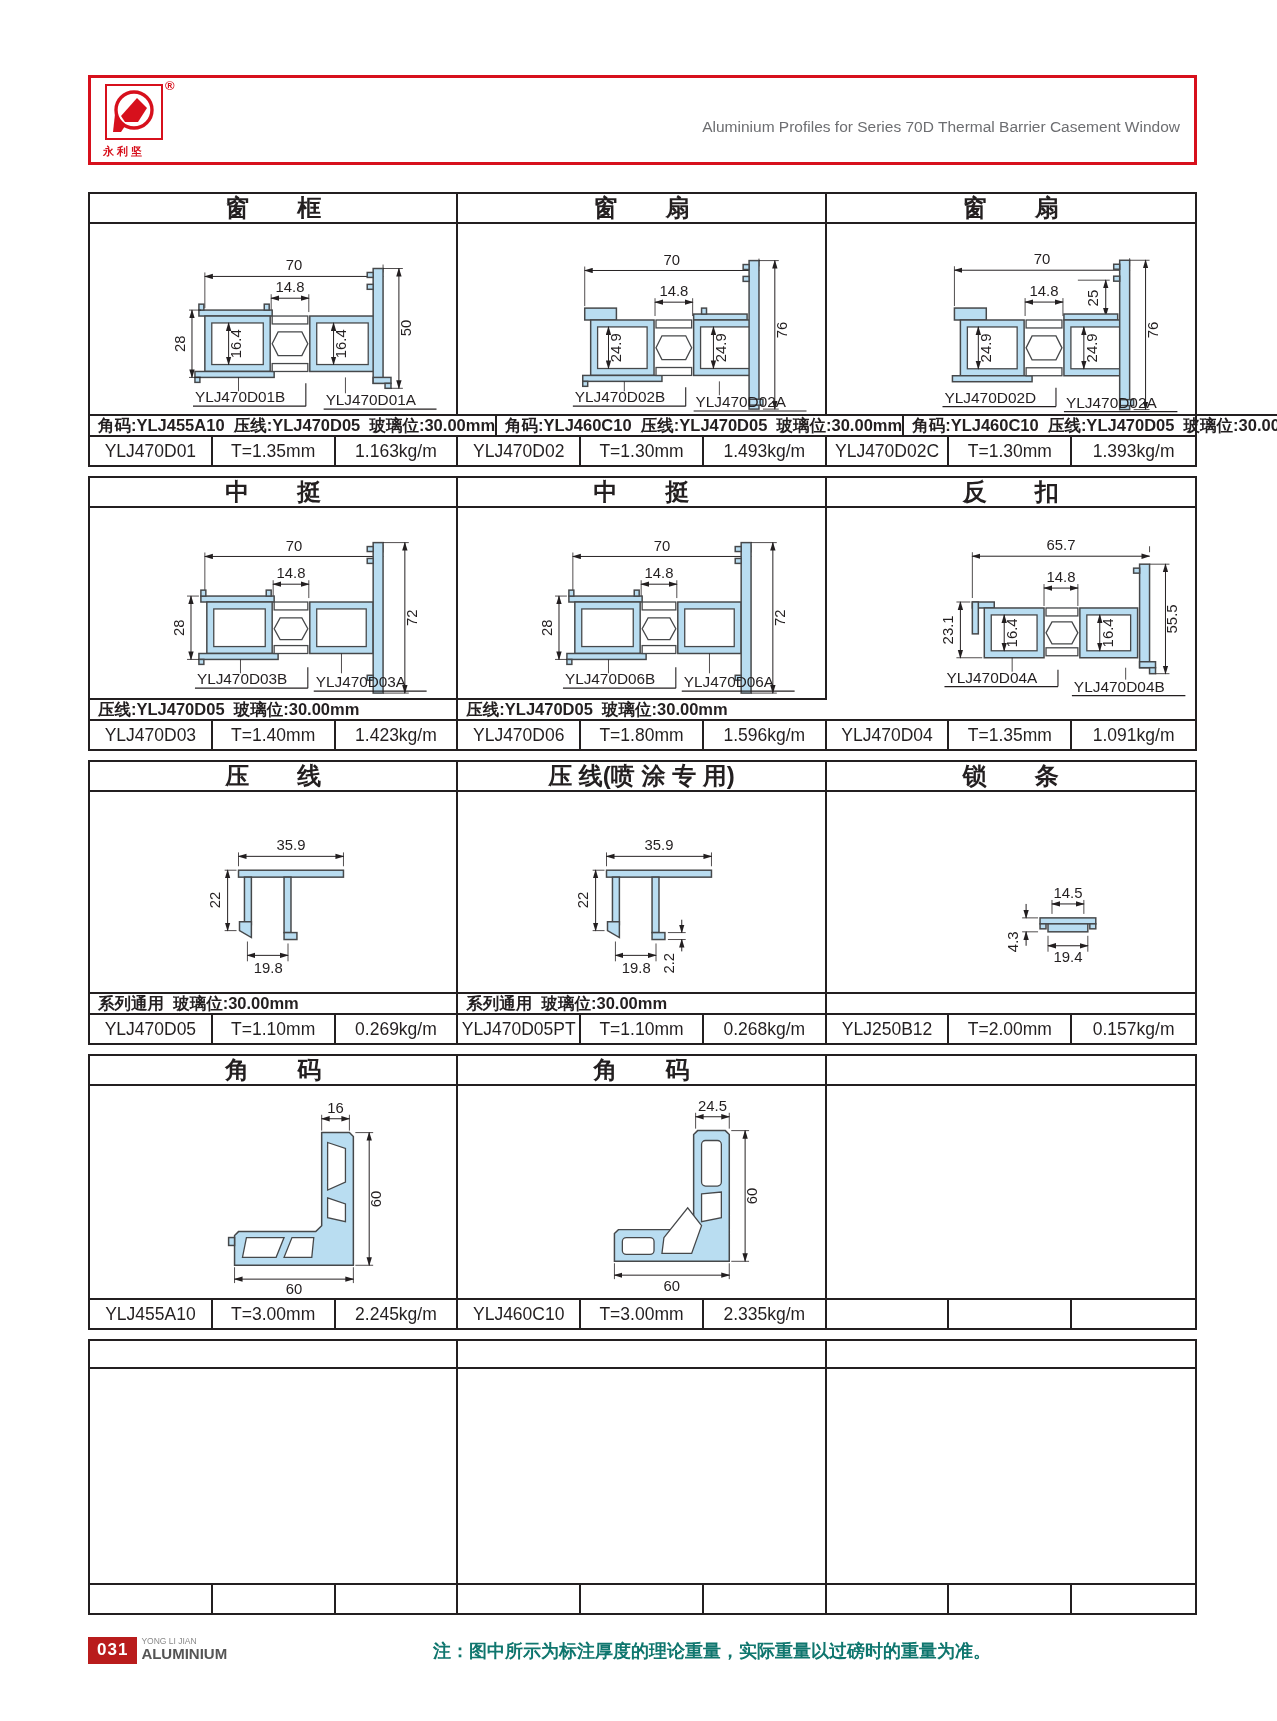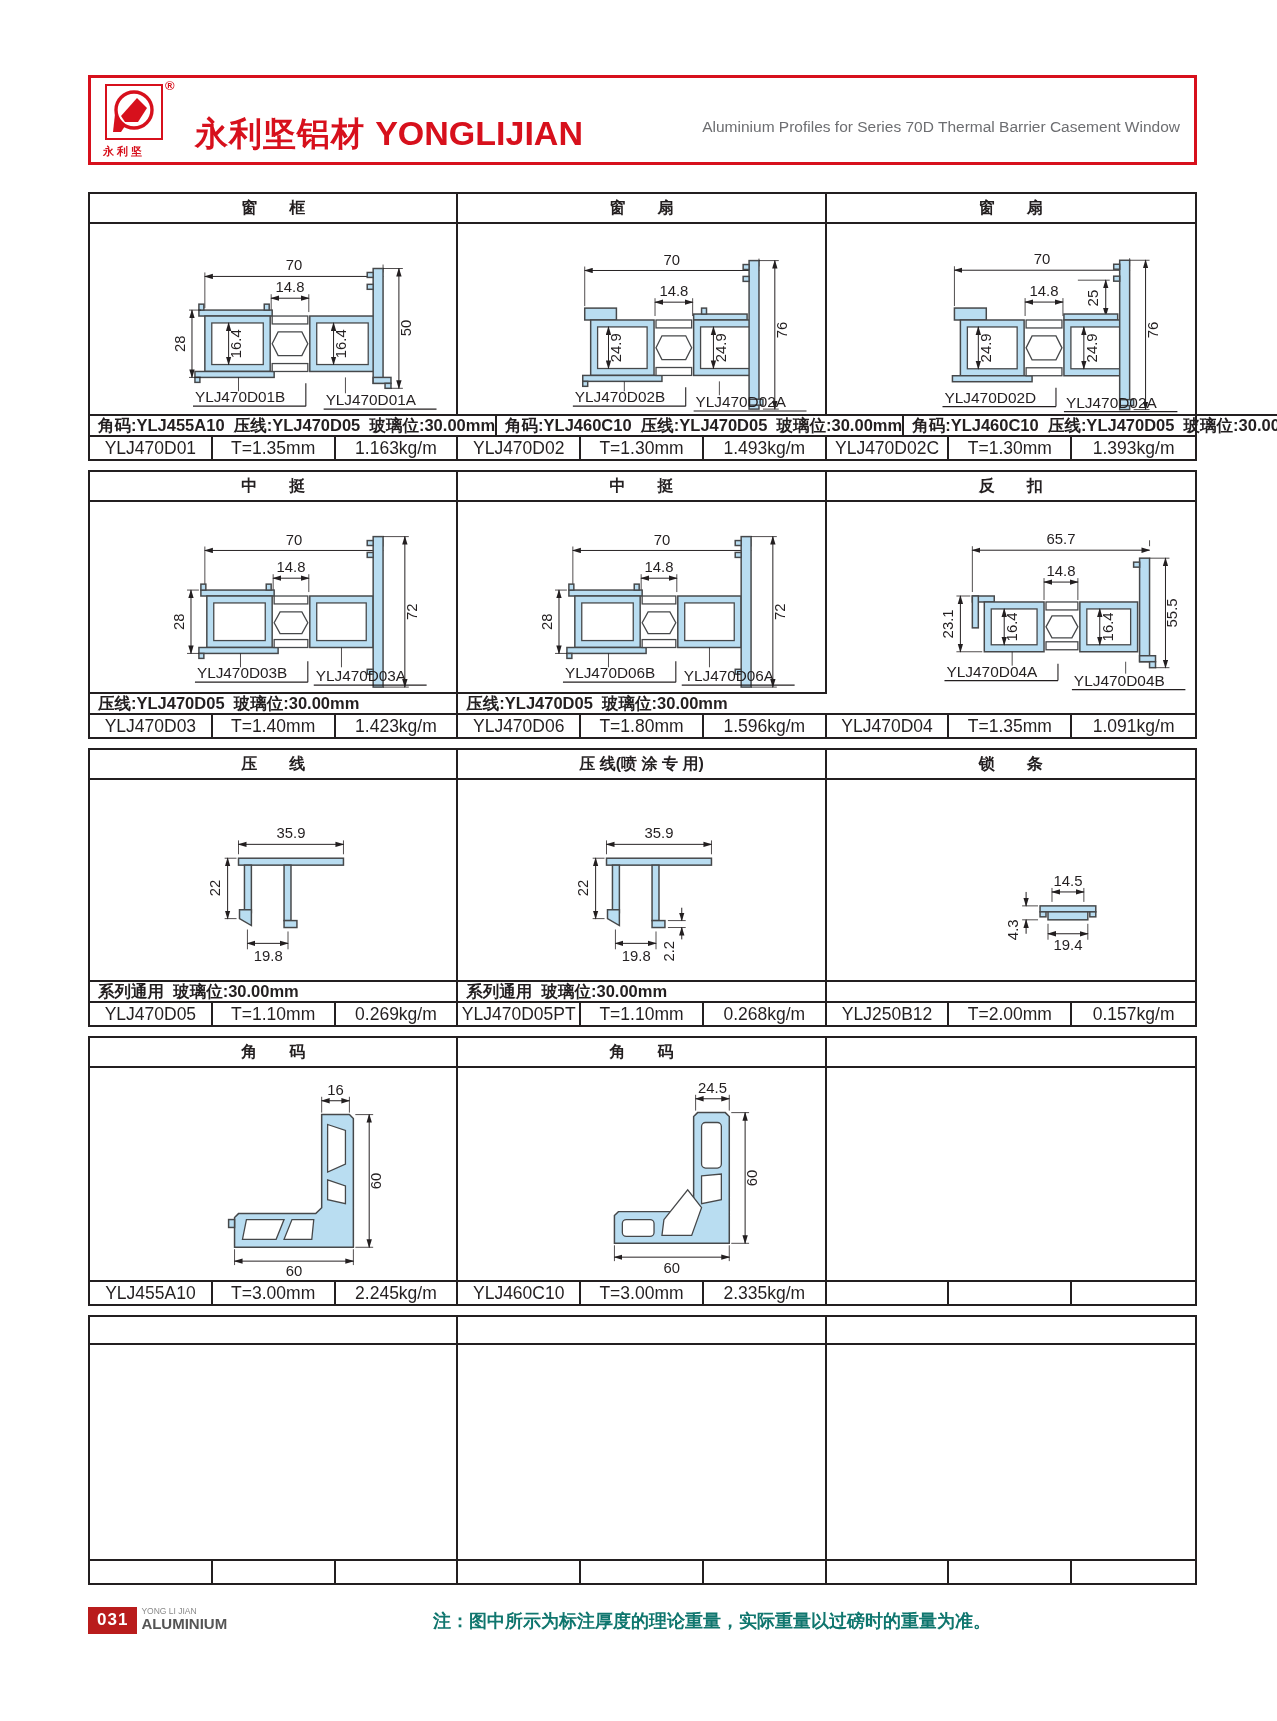--- a/index.html
+++ b/index.html
@@ -18,28 +18,28 @@
   .titles { margin-left:auto; text-align:right; margin-top:10px; }
   .title-cn { font-size:27px; font-weight:bold; color:#58595b; letter-spacing:1px; }
   .title-en { font-size:15.5px; color:#6d6e71; margin-top:3px; }
 
   
   .sheet { margin-top:27px; display:flex; flex-direction:column; }
   .section { border:2px solid #231f20; margin-bottom:9px; }
   .row3 { display:grid; grid-template-columns:1fr 1fr 1fr; }
   .row9 { display:grid; grid-template-columns:repeat(9,1fr); }
   .hdr-cell { height:30px; display:flex; align-items:center; justify-content:center;
-              font-size:16px; font-weight:bold; color:#231f20; border-right:2px solid #231f20; border-bottom:2px solid #231f20; }
+              font-size:24px; font-weight:bold; color:#231f20; border-right:2px solid #231f20; border-bottom:2px solid #231f20; }
   .hdr-cell:last-child, .draw-cell:last-child, .info-cell:last-child, .spec-cell:last-child { border-right:none; }
   .draw-cell { border-right:2px solid #231f20; position:relative; }
   .draw-cell svg { display:block; width:100%; height:100%; }
   .h190 .draw-cell{ height:190px; } .h200 .draw-cell{ height:200px; } .h212 .draw-cell{ height:212px; } .h214 .draw-cell{ height:214px; }
   .info-cell { height:21px; border-top:2px solid #231f20; border-right:2px solid #231f20;
                display:flex; align-items:center; padding-left:8px; font-size:16.5px; font-weight:bold; color:#231f20; white-space:pre; }
-  .spec-cell { height:24px; border-top:2px solid #231f20; border-right:2px solid #231f20;
+  .spec-cell { height:30px; border-top:2px solid #231f20; border-right:2px solid #231f20;
                display:flex; align-items:center; justify-content:center; font-size:17.5px; color:#231f20; }
   .hdr-cell.empty { height:28px; }
 
   
   .al { fill:#b9ddf1; stroke:#46484a; stroke-width:1.5; }
   .wh { fill:#ffffff; stroke:#46484a; stroke-width:1.3; }
   .dl { stroke:#231f20; stroke-width:1; fill:none; }
   .xl { stroke:#231f20; stroke-width:0.8; fill:none; }
   .ul { stroke:#231f20; stroke-width:1.1; fill:none; }
   .dt { font-family:"Liberation Sans",sans-serif; font-size:15px; fill:#231f20; }
@@ -72,24 +72,20 @@
       <div class="logo-wrap">
         <div class="logo-mark">
           <svg viewBox="0 0 54 52">
             <circle cx="27" cy="24" r="18" fill="none" stroke="#d7101c" stroke-width="3.4"></circle>
             <path d="M14,30 L30,12 L40,22 L31,36 L18,36 Z" fill="#d7101c"></path>
             <path d="M8,28 L18,40 L14,46 L6,46 Z" fill="#d7101c"></path>
           </svg>
         </div>
         <div class="logo-reg">®</div>
         <div class="logo-chars">永 利 坚</div>
-      </div>
-      <div class="company">
-        <span>永利坚铝材</span>
-        <span class="en">YONGLIJIAN</span>
       </div>
       <div class="titles">
         <div class="title-en">Aluminium Profiles for Series 70D Thermal Barrier Casement Window</div>
       </div>
     </div>
 
     <div class="sheet">
 
       <div class="section h190">
         <div class="row3">

